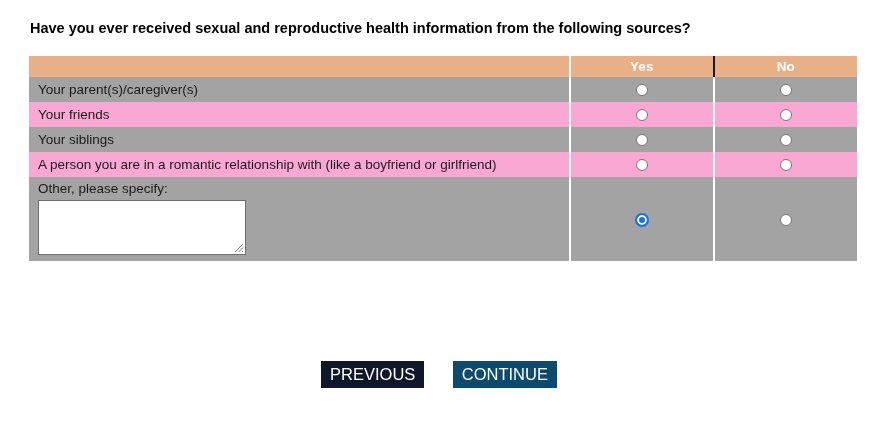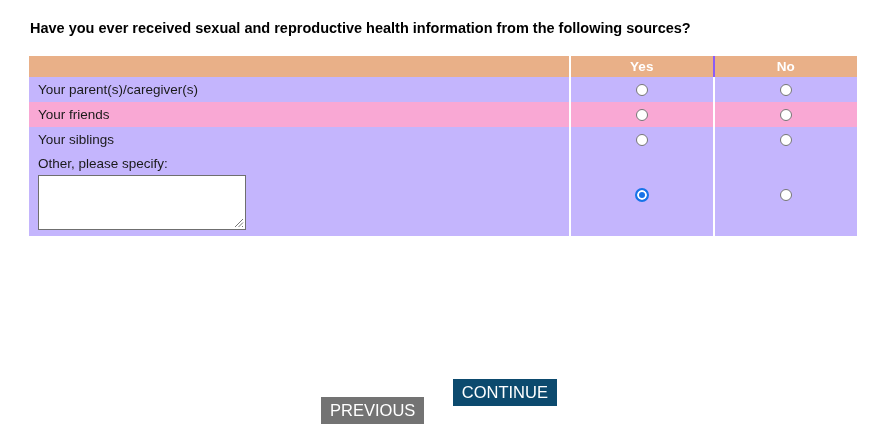--- a/index.html
+++ b/index.html
@@ -51,41 +51,41 @@
   .matrix col.c-opt   { width: 143.5px; }
 
   .matrix thead th {
     background: #e9b088;
     color: #ffffff;
     font-weight: bold;
     font-size: 13.5px;
     height: 21px;
     padding: 0;
     text-align: center;
-    border-right: 2px solid #8b5cf6;
+    border-right: 2px solid #0f172a;
     vertical-align: middle;
   }
   .matrix thead th.label-head {
     border-right: 2px solid #ffffff;
   }
   .matrix thead th:last-child { border-right: none; margin-left: 36px; }
 
   .matrix tbody td {
     padding: 0;
     vertical-align: middle;
     border-right: 2px solid #ffffff;
     background: #ffffff;
   }
   .matrix tbody td:last-child { border-right: none; }
 
   .matrix tbody tr.alt td {
     background: #f9a8d4;
   }
   .matrix tbody tr.plain td {
-    background: #c4b5fd;
+    background: #a3a3a3;
   }
 
   .row-label {
     padding: 4px 0 4px 9px;
     font-size: 13.5px;
     line-height: 17px;
     color: #1a1a1a;
   }
 
   .opt-cell {
@@ -182,22 +182,21 @@
     font-family: "Liberation Sans", sans-serif;
     font-size: 16.5px;
     line-height: 24px;
     color: #ffffff;
     border: none;
     padding: 1px 9px 2px 9px;
     cursor: pointer;
     vertical-align: middle;
   }
   .btn-previous {
-    background: #737373;
-    margin-top: 36px;
+    background: #0f172a;
   }
   .btn-continue {
     background: #0c4a6e;
     margin-left: 24px;
   }
 </style>
 </head>
 <body>
 
 <div class="page">
@@ -248,20 +247,31 @@
           <div class="row-label">Your siblings</div>
         </td>
         <td class="opt-cell">
           <span class="radio"></span>
         </td>
         <td class="opt-cell">
           <span class="radio"></span>
         </td>
       </tr>
 
+      <tr class="alt">
+        <td>
+          <div class="row-label">A person you are in a romantic relationship with (like a boyfriend or girlfriend)</div>
+        </td>
+        <td class="opt-cell">
+          <span class="radio"></span>
+        </td>
+        <td class="opt-cell">
+          <span class="radio"></span>
+        </td>
+      </tr>
 
       <tr class="plain">
         <td>
           <div class="other-wrap">
             <div class="other-label">Other, please specify:</div>
             <div class="specify-holder">
               <textarea class="specify-box" placeholder="" style=""></textarea>
               <svg class="resize-grip" viewBox="0 0 11 11">
                 <line x1="10" y1="2" x2="2" y2="10" stroke="#777" stroke-width="1"></line>
                 <line x1="10" y1="5.5" x2="5.5" y2="10" stroke="#777" stroke-width="1"></line>

